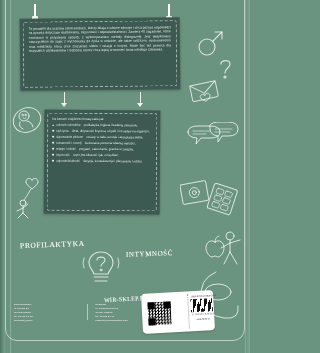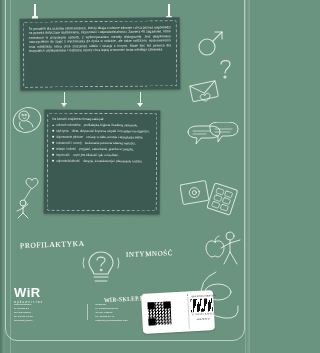--- a/index.html
+++ b/index.html
@@ -323,24 +323,20 @@
     <svg width="44" height="60" viewBox="0 0 44 60">
       <path class="chalkline" d="M20,2 q-18,8 -14,26 q4,18 22,20 q16,2 14,-12" stroke-width="1"></path>
       <ellipse class="chalkline" cx="22" cy="22" rx="13" ry="8" stroke-width="1"></ellipse>
     </svg>
   </div>
 
   <div class="chalk-head" id="kw-profilaktyka">PROFILAKTYKA</div>
   <div class="chalk-head" id="kw-intymnosc">INTYMNOŚĆ</div>
   <div class="chalk-head" id="kw-url">WIR-SKLEP.PL</div>
 
-  <div class="logo">
-    <div class="mark">WiR</div>
-    <div class="sub">wydawnictwo</div>
-  </div>
 
   <div class="contacts">
     <div class="col">
       <span class="hdr">Dział sprzedaży</span>
       <span>ul. Sienna 23</span><br>
       <span>20-612 Kraków</span><br>
       <span>tel. 12 659 66 55</span><br>
       <span>sprzedaz@wir.pl</span>
     </div>
     <div class="sep"></div>

